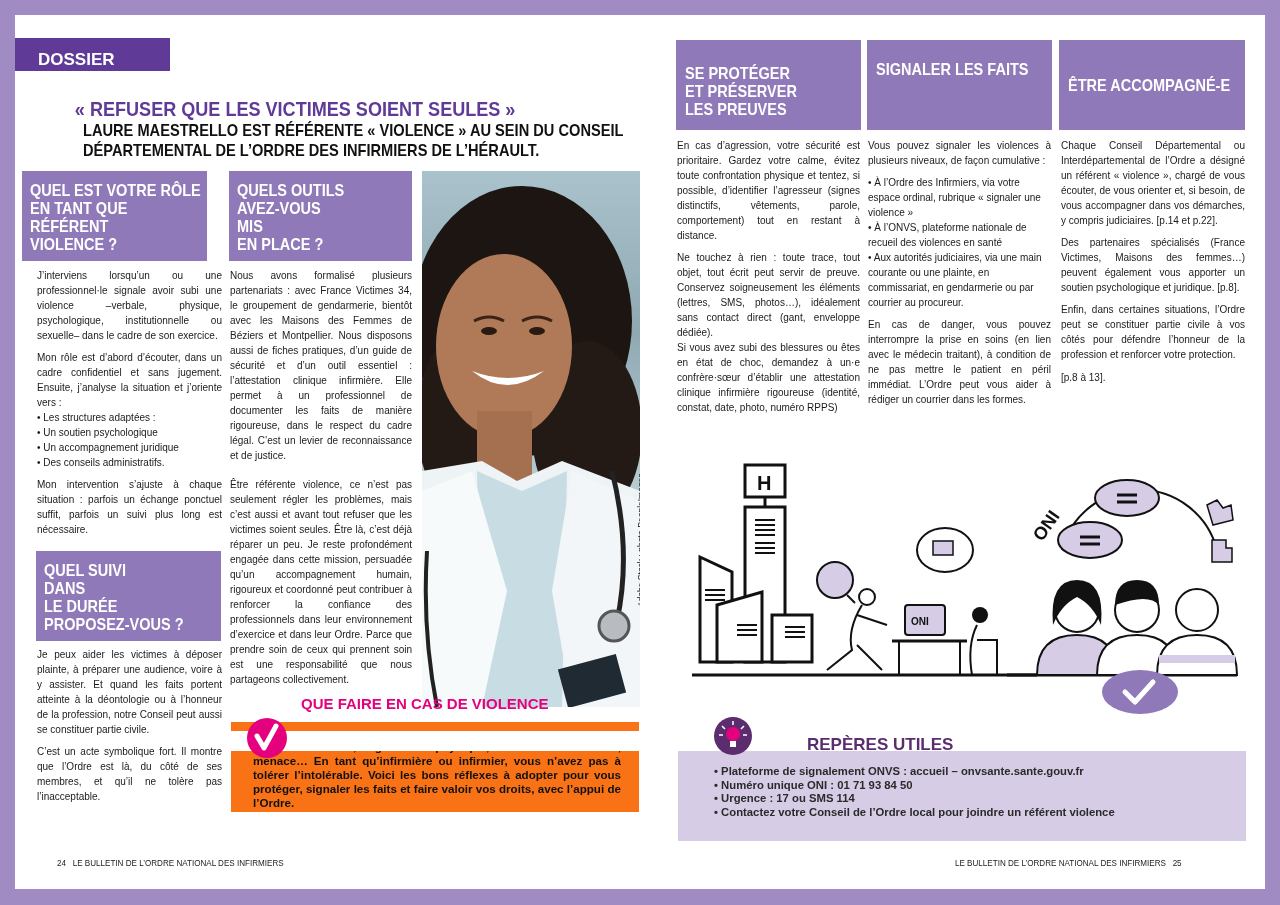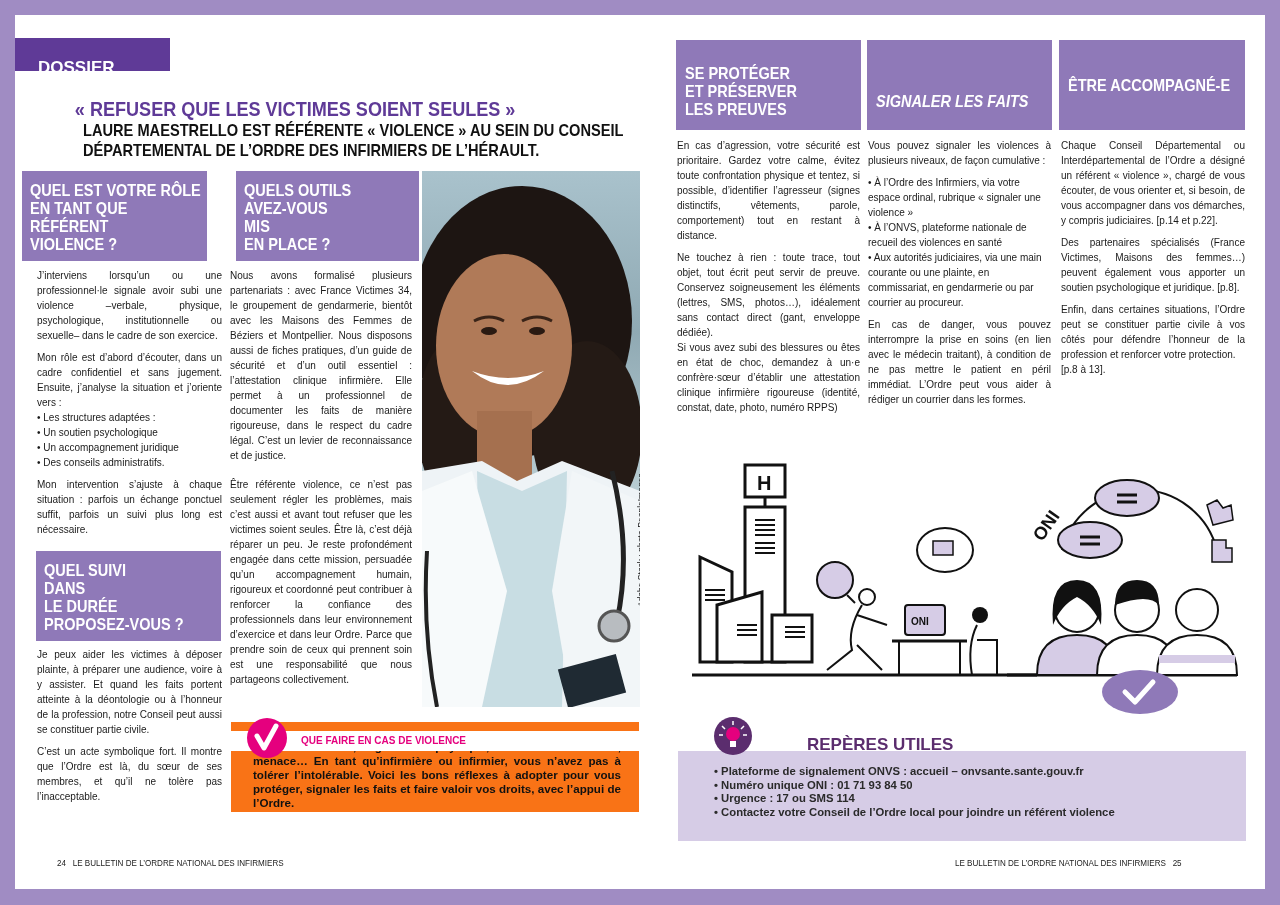--- a/index.html
+++ b/index.html
@@ -1,20 +1,20 @@
 <!DOCTYPE html>
 <html><head>
 <meta charset="utf-8">
 <style>
   * { box-sizing: border-box; margin: 0; padding: 0; }
   html, body { width: 1280px; height: 905px; overflow: hidden; }
   body { background: #a08cc3; font-family: "Liberation Sans", sans-serif; color: #111; position: relative; }
   .page { position: absolute; top: 15px; left: 15px; width: 1250px; height: 874px; background: #fff; }
   .abs { position: absolute; }
-  .dossier { left: 0; top: 23px; width: 155px; height: 33px; background: #5f3a97; color: #fff; font-weight: bold; font-size: 17px; padding: 20px 0 0 23px; }
+  .dossier { left: 0; top: 23px; width: 155px; height: 33px; background: #5f3a97; color: #fff; font-weight: bold; font-size: 17px; padding: 12px 0 0 23px; }
   .title1 { left: 24px; top: 82px; color: #5f3a97; font-size: 21px; font-weight: bold; white-space: nowrap; transform: scaleX(0.86); }
   .title2 { left: 24px; top: 106px; color: #111; font-size: 17px; font-weight: bold; line-height: 20px; white-space: nowrap; transform: scaleX(0.86); }
   .qbox { background: #8f79b8; color: #fff; font-weight: bold; font-size: 16.5px; line-height: 18px; padding: 10px 8px 0 8px; }
   .qbox span { display: block; transform: scaleX(0.88); transform-origin: left top; white-space: nowrap; }
   .body { font-size: 10px; line-height: 15px; text-align: justify; color: #1a1a1a; }
   .body p { margin-bottom: 7px; }
   .body .li { text-align: left; }
   .photo { left: 407px; top: 156px; width: 218px; height: 536px; overflow: hidden;
     background: linear-gradient(180deg, #a9c2cc 0%, #8fa9b3 30%, #b9cdd3 60%, #dfe9ee 100%); }
   .credit { position: absolute; right: 4px; top: 300px; transform: rotate(-90deg); transform-origin: right top; font-size: 8.5px; color: #111; white-space: nowrap; }
@@ -46,40 +46,40 @@
   <div class="abs body" style="left:22px; top:253px; width:185px;">
     <p>J’interviens lorsqu’un ou une professionnel·le signale avoir subi une violence –verbale, physique, psychologique, institutionnelle ou sexuelle– dans le cadre de son exercice.</p>
     <p style="margin-bottom:0">Mon rôle est d’abord d’écouter, dans un cadre confidentiel et sans jugement. Ensuite, j’analyse la situation et j’oriente vers :</p>
     <div class="li">• Les structures adaptées :</div>
     <div class="li">• Un soutien psychologique</div>
     <div class="li">• Un accompagnement juridique</div>
     <div class="li" style="margin-bottom:7px">• Des conseils administratifs.</div>
     <p>Mon intervention s’ajuste à chaque situation : parfois un échange ponctuel suffit, parfois un suivi plus long est nécessaire.</p>
   </div>
 
-  <div class="abs qbox" style="left:214px; top:156px; width:183px; height:90px;margin-left:7px;">
+  <div class="abs qbox" style="left:214px; top:156px; width:183px; height:90px;">
     <span>QUELS OUTILS</span>
     <span>AVEZ-VOUS</span>
     <span>MIS</span>
     <span>EN PLACE ?</span>
   </div>
   <div class="abs body" style="left:215px; top:253px; width:182px;">
     <p style="margin-bottom:14px">Nous avons formalisé plusieurs partenariats : avec France Victimes 34, le groupement de gendarmerie, bientôt avec les Maisons des Femmes de Béziers et Montpellier. Nous disposons aussi de fiches pratiques, d’un guide de sécurité et d’un outil essentiel : l’attestation clinique infirmière. Elle permet à un professionnel de documenter les faits de manière rigoureuse, dans le respect du cadre légal. C’est un levier de reconnaissance et de justice.</p>
     <p>Être référente violence, ce n’est pas seulement régler les problèmes, mais c’est aussi et avant tout refuser que les victimes soient seules. Être là, c’est déjà réparer un peu. Je reste profondément engagée dans cette mission, persuadée qu’un accompagnement humain, rigoureux et coordonné peut contribuer à renforcer la confiance des professionnels dans leur environnement d’exercice et dans leur Ordre. Parce que prendre soin de ceux qui prennent soin est une responsabilité que nous partageons collectivement.</p>
   </div>
 
   <div class="abs qbox" style="left:21px; top:536px; width:185px; height:90px;">
     <span>QUEL SUIVI</span>
     <span>DANS</span>
     <span>LE DURÉE</span>
     <span>PROPOSEZ-VOUS ?</span>
   </div>
   <div class="abs body" style="left:22px; top:632px; width:185px;">
     <p>Je peux aider les victimes à déposer plainte, à préparer une audience, voire à y assister. Et quand les faits portent atteinte à la déontologie ou à l’honneur de la profession, notre Conseil peut aussi se constituer partie civile.</p>
-    <p>C’est un acte symbolique fort. Il montre que l’Ordre est là, du sœur de ses membres, et qu’il ne tolère pas l’inacceptable.</p>
+    <p>C’est un acte symbolique fort. Il montre que l’Ordre est là, du côté de ses membres, et qu’il ne tolère pas l’inacceptable.</p>
   </div>
 
   <div class="abs photo">
     <svg width="218" height="536" viewBox="0 0 218 536">
       <ellipse cx="100" cy="150" rx="110" ry="135" fill="#1d1512"></ellipse>
       <ellipse cx="165" cy="260" rx="55" ry="90" fill="#241a15"></ellipse>
       <ellipse cx="30" cy="250" rx="35" ry="80" fill="#241a15"></ellipse>
       <ellipse cx="82" cy="175" rx="68" ry="92" fill="#b07a58"></ellipse>
       <rect x="55" y="240" width="55" height="70" fill="#a5704f"></rect>
       <path d="M52 150 q15 -8 30 0" stroke="#3a2418" stroke-width="3" fill="none"></path>
@@ -101,33 +101,33 @@
 
   <div class="abs violbox">
     <div style="position:absolute; left:22px; top:18px; width:368px; font-size:11.6px; line-height:14px; font-weight:bold; text-align:justify;">Violence verbale, agression physique, harcèlement sexuel, menace… En tant qu’infirmière ou infirmier, vous n’avez pas à tolérer l’intolérable. Voici les bons réflexes à adopter pour vous protéger, signaler les faits et faire valoir vos droits, avec l’appui de l’Ordre.</div>
   </div>
   <div class="abs" style="left:216px; top:716px; width:408px; height:20px; background:#fff;"></div>
   <div class="abs" style="left:232px; top:703px; width:40px; height:40px; border-radius:50%; background:#e5007e;">
     <svg width="40" height="40" viewBox="0 0 40 40">
         <path d="M10 18 L17 30 L29 8" stroke="#fff" stroke-width="5" fill="none" stroke-linecap="round" stroke-linejoin="round"></path>
       </svg>
   </div>
-  <div class="abs" style="left:286px; top:720px; color:#e5007e; font-weight:bold; font-size:10px; white-space:nowrap;">QUE FAIRE EN CAS DE VIOLENCE</div>
+  <div class="abs" style="left:286px; top:680px; color:#e5007e; font-weight:bold; font-size:15px; white-space:nowrap;">QUE FAIRE EN CAS DE VIOLENCE</div>
 
   <div class="abs footer" style="left:22px;">
     <span>24</span>&nbsp;&nbsp;
     <span>LE BULLETIN DE L’ORDRE NATIONAL DES INFIRMIERS</span>
   </div>
 
   <div class="abs rhead" style="left:661px; width:185px; padding:24px 8px 0 9px;">
     <span>SE PROTÉGER</span>
     <span>ET PRÉSERVER</span>
     <span>LES PREUVES</span>
   </div>
-  <div class="abs rhead" style="left:852px; width:185px; padding:52px 8px 0 9px;font-style:italic;">
+  <div class="abs rhead" style="left:852px; width:185px; padding:20px 8px 0 9px;">
     <span>SIGNALER LES FAITS</span>
   </div>
   <div class="abs rhead" style="left:1044px; width:186px; padding:36px 8px 0 9px;">
     <span>ÊTRE ACCOMPAGNÉ-E</span>
   </div>
 
   <div class="abs body" style="left:662px; top:123px; width:183px;">
     <p>En cas d’agression, votre sécurité est prioritaire. Gardez votre calme, évitez toute confrontation physique et tentez, si possible, d’identifier l’agresseur (signes distinctifs, vêtements, parole, comportement) tout en restant à distance.</p>
     <p style="margin-bottom:0">Ne touchez à rien : toute trace, tout objet, tout écrit peut servir de preuve. Conservez soigneusement les éléments (lettres, SMS, photos…), idéalement sans contact direct (gant, enveloppe dédiée).</p>
     <p>Si vous avez subi des blessures ou êtes en état de choc, demandez à un·e confrère·sœur d’établir une attestation clinique infirmière rigoureuse (identité, constat, date, photo, numéro RPPS)</p>
@@ -135,21 +135,21 @@
   <div class="abs body" style="left:853px; top:123px; width:183px;">
     <p>Vous pouvez signaler les violences à plusieurs niveaux, de façon cumulative :</p>
     <div class="li">• À l’Ordre des Infirmiers, via votre espace ordinal, rubrique « signaler une violence »</div>
     <div class="li">• À l’ONVS, plateforme nationale de recueil des violences en santé</div>
     <div class="li" style="margin-bottom:7px">• Aux autorités judiciaires, via une main courante ou une plainte, en commissariat, en gendarmerie ou par courrier au procureur.</div>
     <p>En cas de danger, vous pouvez interrompre la prise en soins (en lien avec le médecin traitant), à condition de ne pas mettre le patient en péril immédiat. L’Ordre peut vous aider à rédiger un courrier dans les formes.</p>
   </div>
   <div class="abs body" style="left:1046px; top:123px; width:184px;">
     <p>Chaque Conseil Départemental ou Interdépartemental de l’Ordre a désigné un référent « violence », chargé de vous écouter, de vous orienter et, si besoin, de vous accompagner dans vos démarches, y compris judiciaires. [p.14 et p.22].</p>
     <p>Des partenaires spécialisés (France Victimes, Maisons des femmes…) peuvent également vous apporter un soutien psychologique et juridique. [p.8].</p>
-    <p style="margin-bottom:0">Enfin, dans certaines situations, l’Ordre peut se constituer partie civile à vos côtés pour défendre l’honneur de la profession et renforcer votre protection.</p>
+    <p style="margin-bottom:8px">Enfin, dans certaines situations, l’Ordre peut se constituer partie civile à vos côtés pour défendre l’honneur de la profession et renforcer votre protection.</p>
     <div>[p.8 à 13].</div>
   </div>
 
   <svg class="abs" style="left:662px; top:440px;" width="570" height="260" viewBox="0 0 570 260">
     <g stroke="#111" stroke-width="3" fill="#fff">
       <rect x="68" y="10" width="40" height="32"></rect>
       <line x1="88" y1="42" x2="88" y2="52"></line>
       <rect x="68" y="52" width="40" height="155"></rect>
       <polygon points="23,102 55,117 55,207 23,207"></polygon>
       <polygon points="40,150 85,137 85,207 40,207"></polygon>

